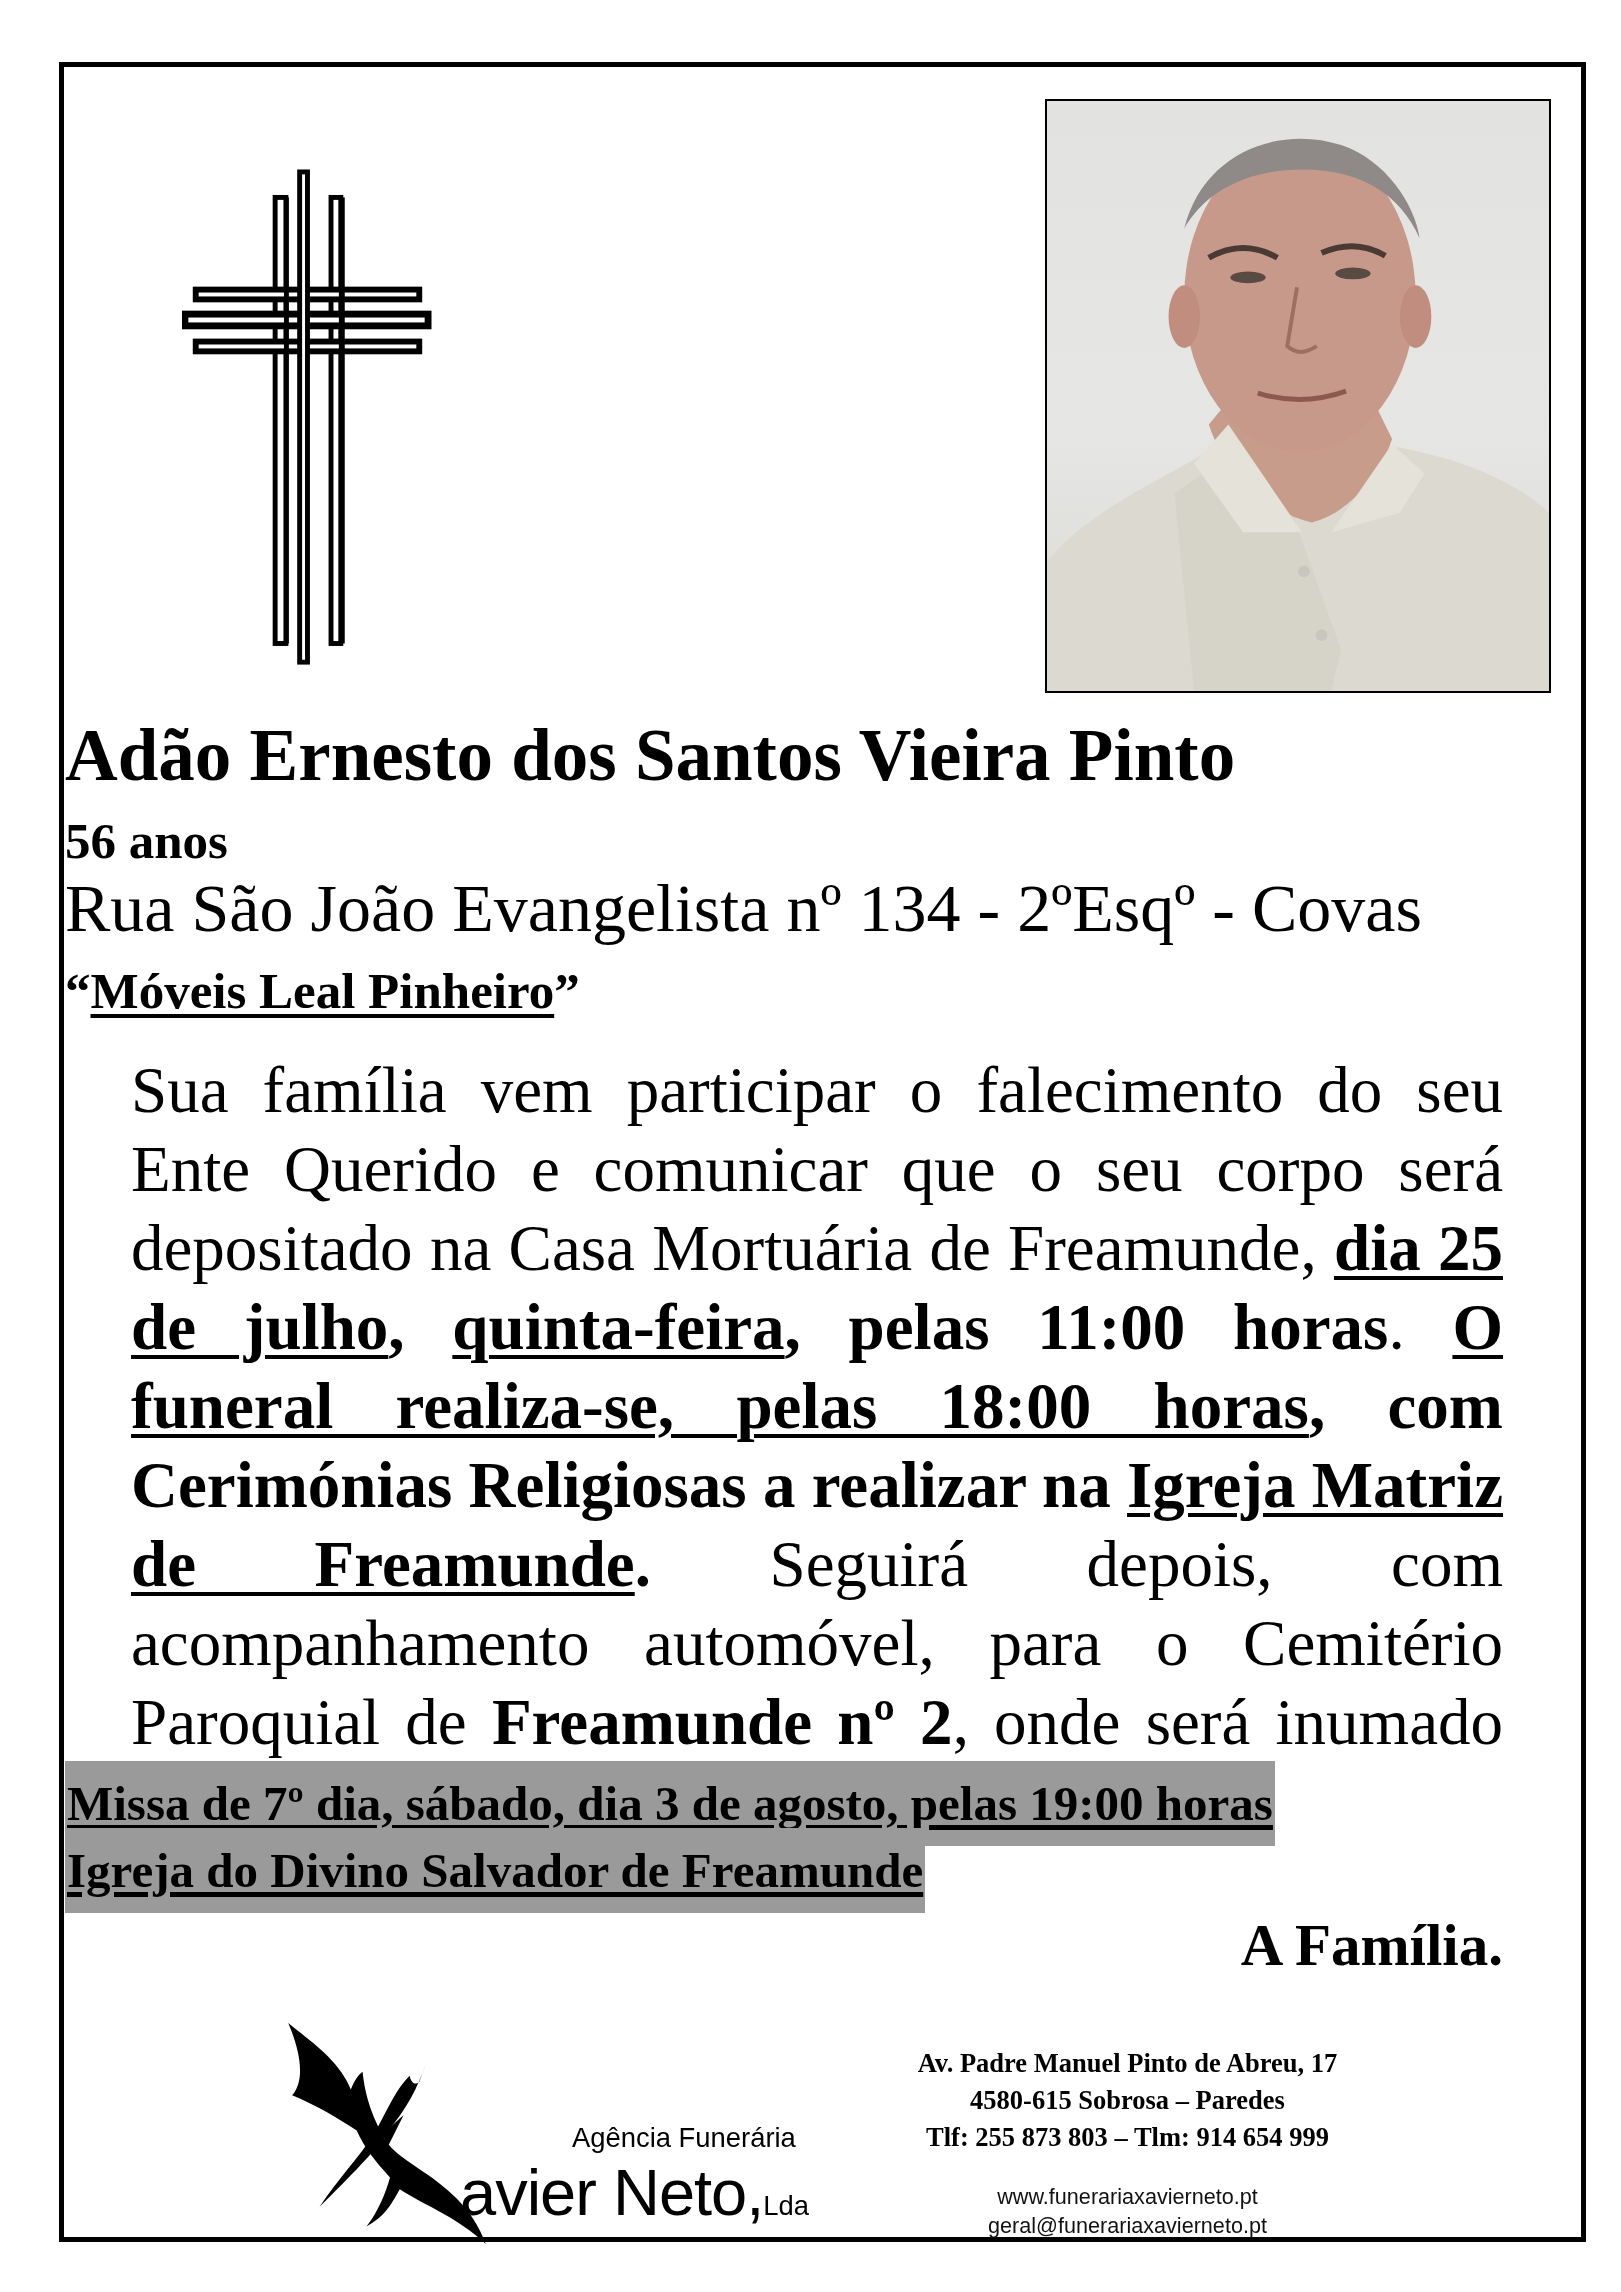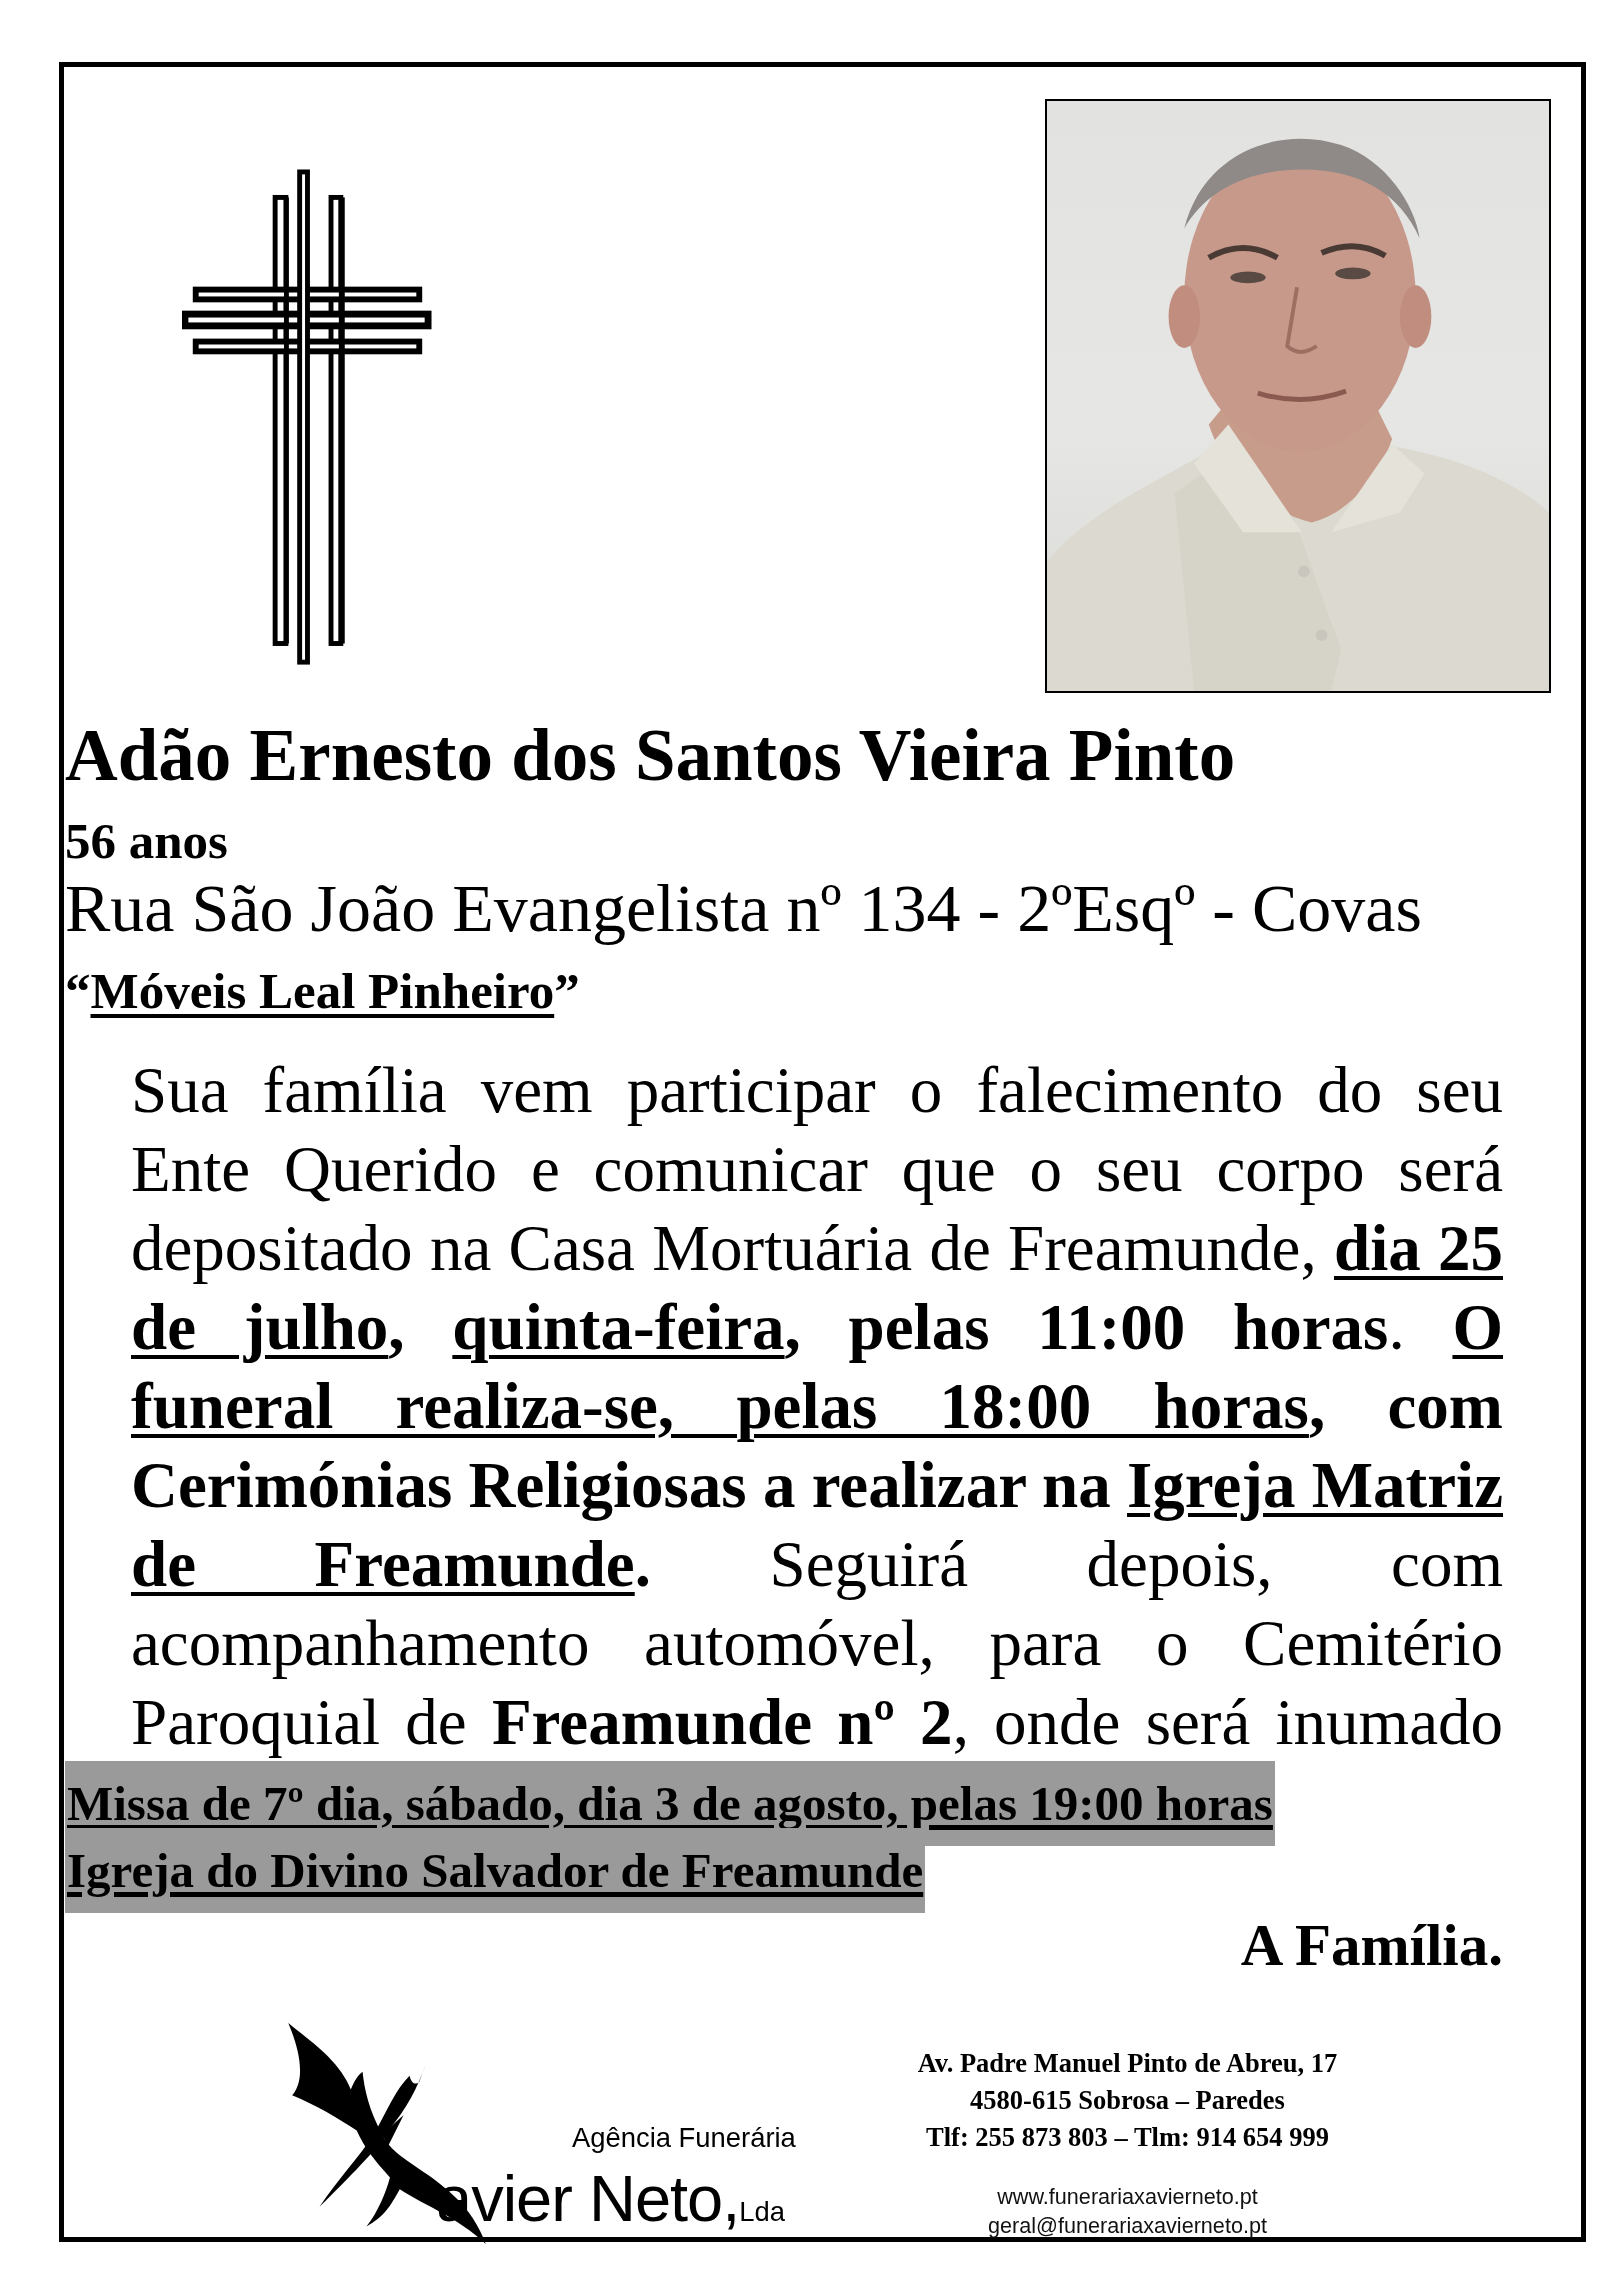--- a/index.html
+++ b/index.html
@@ -17,21 +17,21 @@
   .company u { text-decoration-thickness:3.9px; text-underline-offset:5.9px; }
   .body-text { position:absolute; left:131px; width:1372px; top:1051px; font-size:65px; line-height:79px; text-align:justify; text-align-last:left; hyphens:none; }
   .body-text b { font-weight:bold; }
   .body-text u { text-decoration-thickness:3.9px; text-underline-offset:5.9px; }
   .hl { background:#9a9a9a; text-decoration:underline; text-decoration-thickness:4.9px; text-underline-offset:4.9px; padding:15px 2px; }
   .missa { top:1772px; font-size:49px; font-weight:bold; line-height:63px; }
   .igreja { top:1839px; font-size:49px; font-weight:bold; line-height:63px; }
   .sign { position:absolute; right:118px; top:1911px; font-size:59px; font-weight:bold; line-height:69px; }
   .logo-x { position:absolute; left:280px; top:2021px; width:216px; height:225px; }
   .agency { position:absolute; left:572px; top:2121px; font-family:"Liberation Sans", sans-serif; font-size:27.4px; line-height:33px; }
-  .brand { position:absolute; left:436px; top:2156px; font-family:"Liberation Sans", sans-serif; font-size:65px; line-height:86px; letter-spacing:-1px; }
+  .brand { position:absolute; left:460px; top:2156px; font-family:"Liberation Sans", sans-serif; font-size:65px; line-height:73px; letter-spacing:-1px; }
   .brand small { font-size:27.4px; letter-spacing:0; }
   .contact { position:absolute; left:863px; width:529px; top:2045px; text-align:center; font-weight:bold; font-size:26.5px; line-height:37px; }
   .web { position:absolute; left:863px; width:529px; top:2182px; text-align:center; font-family:"Liberation Sans", sans-serif; font-size:21.6px; line-height:29px; color:#111; }
 </style>
 </head>
 <body>
 
 <div class="frame"></div>
 
 <svg class="cross" viewBox="0 0 306 510">

